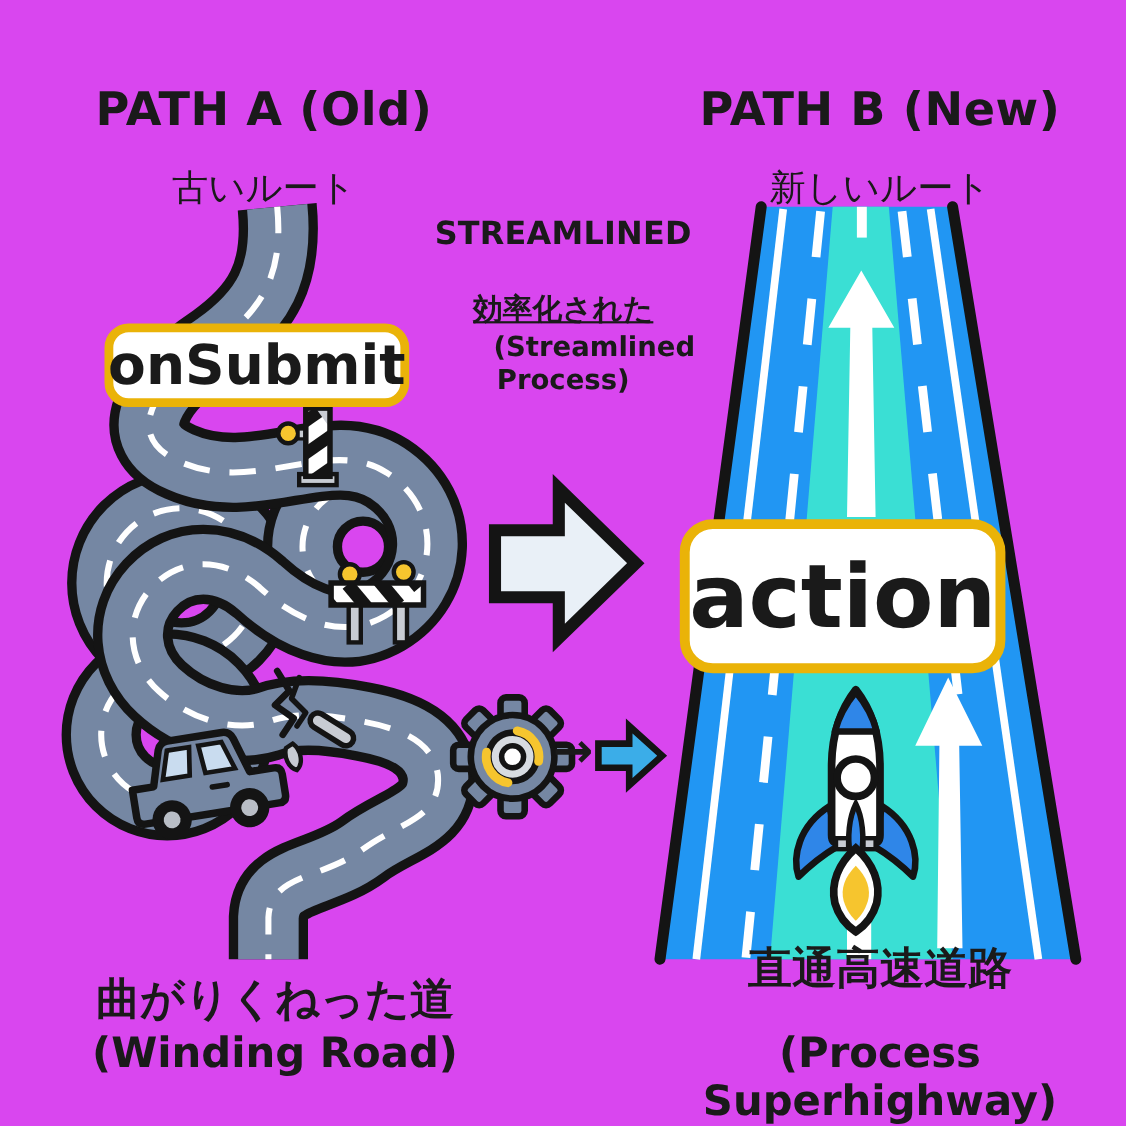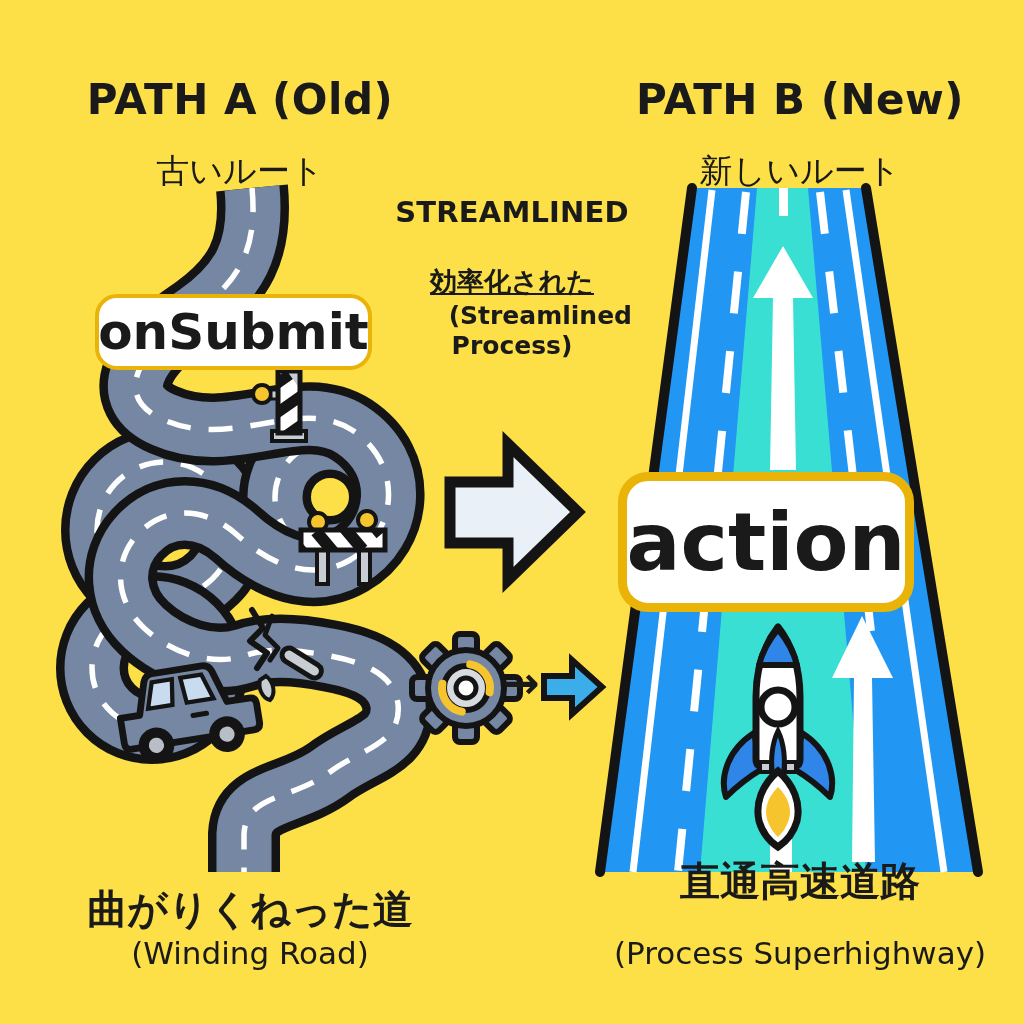--- a/index.html
+++ b/index.html
@@ -1,38 +1,38 @@
 <!DOCTYPE html>
 <html style="--road: #7587A3; --outline: #141414; --highway-blue: #2196F3; --highway-cyan: #3ADFD4; --rocket-blue: #2F86E8; --accent-yellow: #F6C52E; --big-arrow-fill: #E9F0F7; --small-arrow-blue: #3BADE8; --gray-detail: #C8CCD3; --window-blue: #C9DCEF; --text: #1A1A1A;"><head>
 <meta charset="utf-8">
 <style>
   html,body { margin:0; padding:0; background:#ffffff; }
   #stage {
-    position:relative; width:1024px; height:1024px; background:#fde047;
+    position:relative; width:1024px; height:1024px; background:#d946ef;
     font-family:"DejaVu Sans","Liberation Sans",sans-serif; color:var(--text,#1a1a1a);
     overflow:hidden;
   }
   #art { position:absolute; left:0; top:0; width:1024px; height:1024px; }
 
   
   .road-base { fill:none; stroke:#141414; stroke-width:72; }
   .road-top  { fill:none; stroke:var(--road,#7587A3); stroke-width:55; }
   .road-dash { fill:none; stroke:#ffffff; stroke-width:5.5; stroke-dasharray:24 18; }
 
   .txt { position:absolute; text-align:center; line-height:1.15; }
   .h1  { font-size:42px; font-weight:800; letter-spacing:.5px; }
   .h2  { font-size:33px; font-weight:400;margin-top:24px; }
   .mid1 { font-size:29px; font-weight:800; letter-spacing:.2px; }
   .mid2 { font-size:27px; font-weight:700;text-decoration:underline; }
   .mid3 { font-size:25px; font-weight:700; }
   .bot1 { font-size:40px; font-weight:800; }
-  .bot2 { font-size:31px; font-weight:400; }
+  .bot2 { font-size:38px; font-weight:700; }
 
   .label-box {
-    position:absolute; background:#ffffff; border:4px solid #eab308; border-radius:22px;
+    position:absolute; background:#ffffff; border:8px solid #eab308; border-radius:22px;
     display:flex; align-items:center; justify-content:center; font-weight:800;
     box-sizing:border-box;
   }
   #onsubmit-box { left:95px; top:294px; width:277px; height:76px; font-size:50px; }
   #action-box   { left:618px; top:472px; width:296px; height:140px; font-size:80px; border-width:9px; border-radius:30px; }
 
   #thin-arrow { position:absolute; left:498px; top:658px; width:46px; font-size:44px; font-weight:700; }
 </style>
 </head>
 <body>

